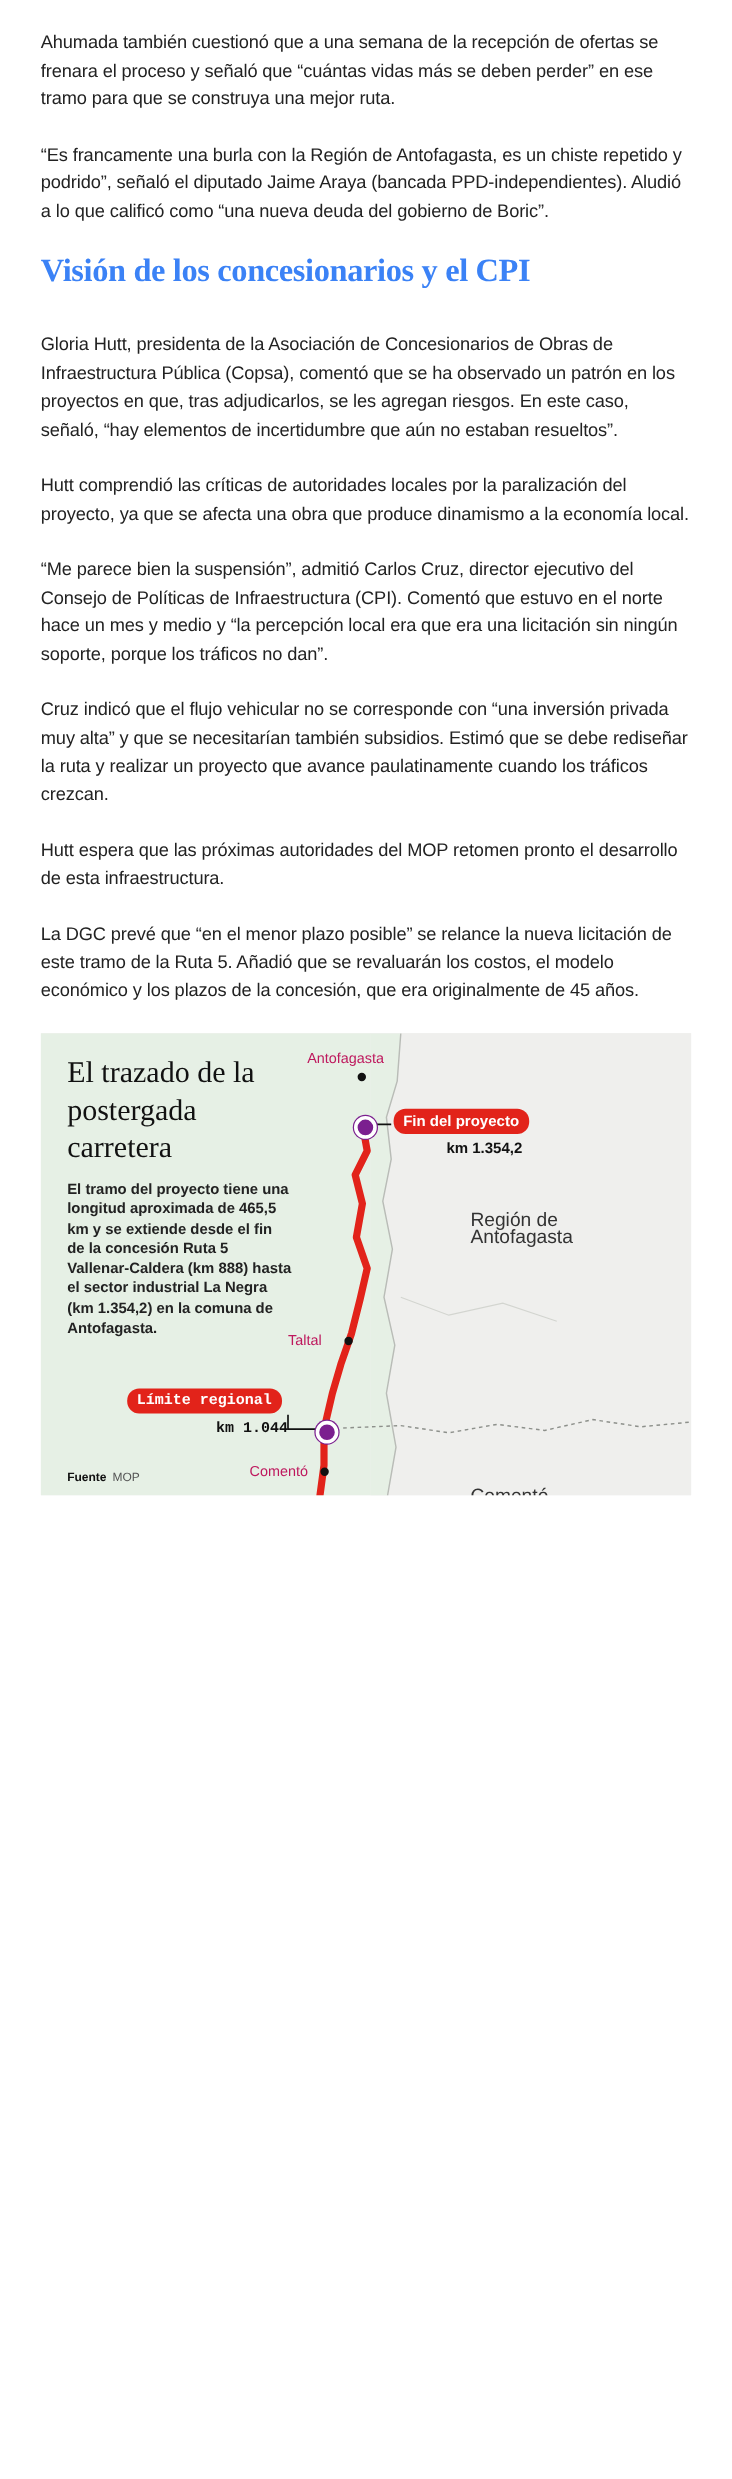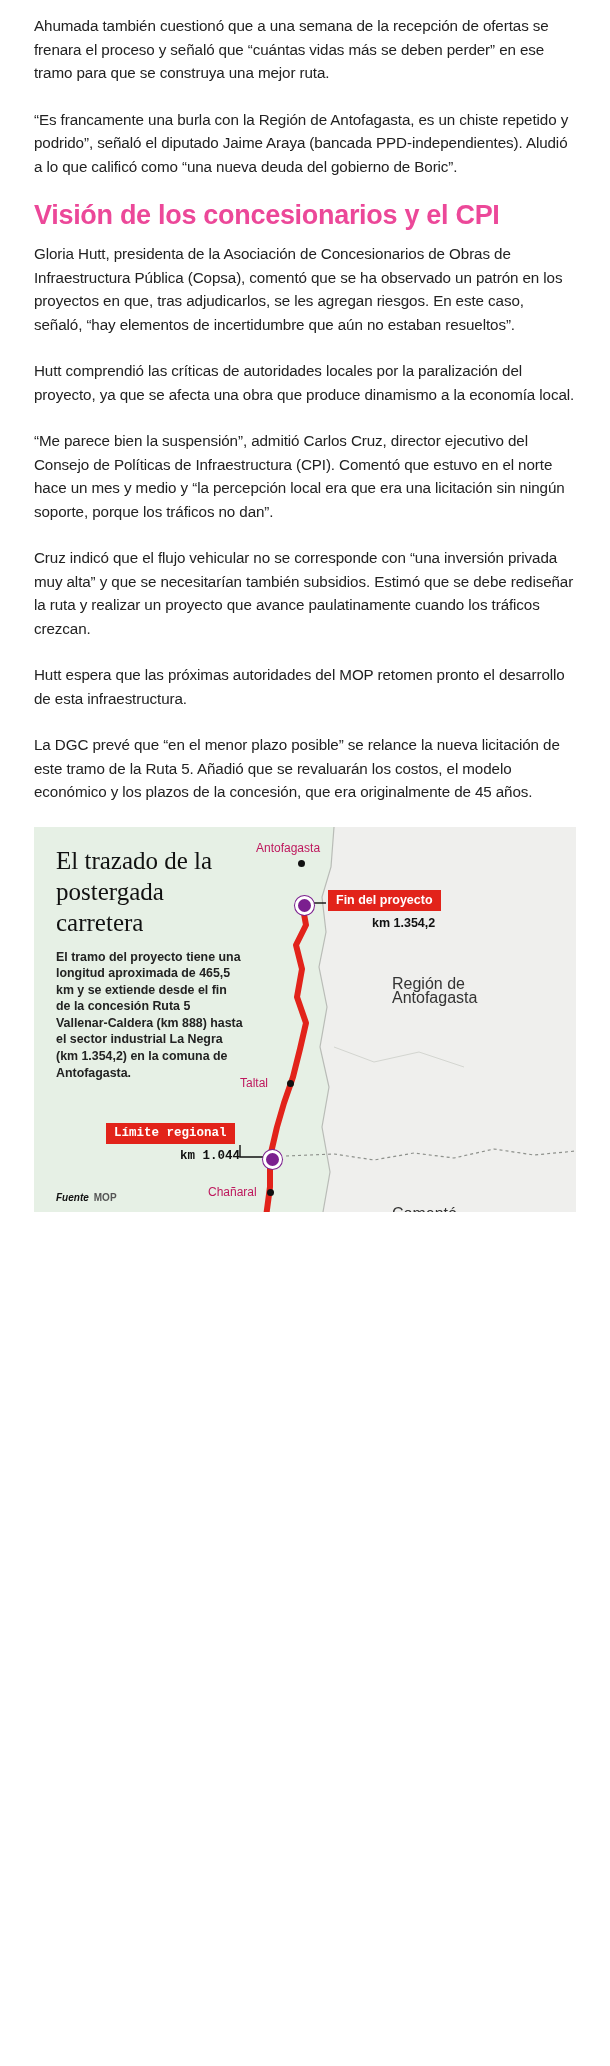--- a/index.html
+++ b/index.html
@@ -9,37 +9,37 @@
   }
   body {
     width: 610px;
     height: 2066px;
     font-family: "Liberation Sans", sans-serif;
     color: #1a1a1a;
     position: relative;
     overflow: hidden;
   }
   .article {
-    padding: 14px 34px 0 34px;
+    padding: 24px 34px 0 34px;
     box-sizing: border-box;
   }
   p.para {
     font-size: 15.2px;
     line-height: 23.5px;
     margin: 0 0 23px 0;
     color: #222222;
     letter-spacing: -0.1px;
   }
   h2.section-heading {
-    font-family: Liberation Sans, sans-serif;
+    font-family: Liberation Serif, serif;
     font-size: 27px;
     line-height: 29px;
     font-weight: bold;
-    margin: 8px 0 12px 0;
-    color: #ec4899;
+    margin: 8px 0 36px 0;
+    color: #3b82f6;
     letter-spacing: -0.3px;
   }
   
   .infographic {
     position: relative;
     width: 542px;
     margin: 6px auto 0 auto;
     height: 385px;
     background: #efefed;
     overflow: hidden;
@@ -84,22 +84,22 @@
     color: #222222;
   }
   .source {
     position: absolute;
     left: 22px;
     bottom: 9px;
     font-size: 10px;
     color: #444444;
     font-weight: bold;
   }
-  .source .src-label { color: #111111; font-style: italic; }
-  .source .src-value { font-weight: bold; color: #555555; margin-left: 5px;}
+  .source .src-label { color: #111111; }
+  .source .src-value { font-weight: normal; color: #555555; margin-left: 5px;}
   .region-label {
     position: absolute;
     font-size: 16px;
     line-height: 14px;
     color: #333333;
     text-align: left;
   }
   .city-label {
     position: absolute;
     font-size: 12px;
@@ -124,20 +124,21 @@
     position: absolute;
   }
   .callout .tag {
     background: #e2231a;
     color: #ffffff;
     font-size: 12.5px;
     font-weight: bold;
     padding: 3px 8px 4px 8px;
     display: inline-block;
     white-space: nowrap;
+    border-radius: 10px;
   }
   .callout .km {
     display: block;
     font-size: 12.5px;
     font-weight: bold;
     color: #111111;
     margin-top: 5px;
     white-space: nowrap;
     padding-left: 44px;
   }
@@ -226,21 +227,21 @@
 
   <div class="region-label" style="left:358px; top:150px; width:80px;">Región de Antofagasta</div>
   <div class="region-label" style="left:358px; top:380px; width:80px;">Comentó de Atacama</div>
 
   <div class="city-label" style="left:222px; top:14px;">Antofagasta</div>
   <div class="city-dot" style="left:264px; top:33px;"></div>
 
   <div class="city-label" style="left:206px; top:249px;">Taltal</div>
   <div class="city-dot" style="left:253px; top:253px;"></div>
 
-  <div class="city-label" style="left:174px; top:358px;">Chañaral</div>
+  <div class="city-label" style="left:174px; top:358px;">Comentó</div>
   <div class="city-dot" style="left:233px; top:362px;"></div>
 
   <div class="city-label" style="left:160px; top:449px;">Caldera</div>
   <div class="city-dot" style="left:215px; top:453px;"></div>
 
   <div class="city-label" style="left:275px; top:467px;">Copiapó</div>
   <div class="city-dot" style="left:264px; top:471px;"></div>
 
   <div class="node-dot" style="left:261px; top:69px;"></div>
   <div class="node-dot" style="left:229px; top:323px;"></div>

